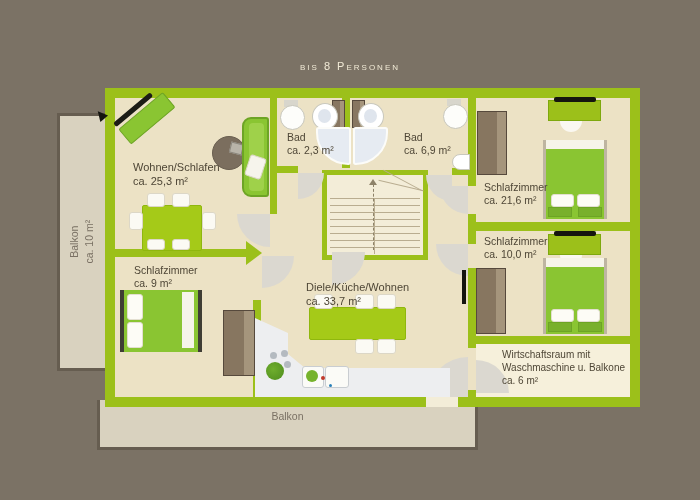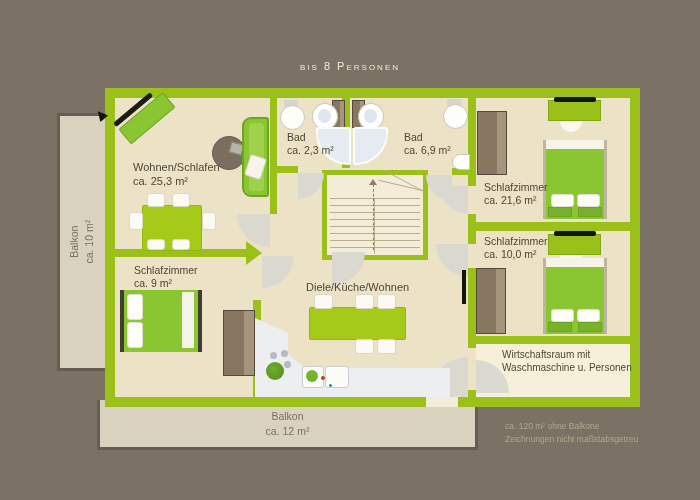--- a/index.html
+++ b/index.html
@@ -43,21 +43,20 @@
   <div class="abs" style="left:57px;top:113px;width:50px;height:258px;display:flex;align-items:center;justify-content:center;">
     <div class="balc-txt" style="transform:rotate(-90deg);white-space:nowrap;">
       <span>Balkon</span>
       <span>ca. 10 m²</span>
     </div>
   </div>
 
   <div class="abs" style="left:97px;top:400px;width:381px;height:50px;background:var(--balcony);border-left:3px solid var(--balcony-edge);border-right:3px solid var(--balcony-edge);border-bottom:3px solid var(--balcony-edge);box-sizing:border-box;"></div>
   <div class="abs balc-txt" style="left:97px;top:409px;width:381px;">
     <span>Balkon</span>
-    <span>ca. 12 m²</span>
   </div>
 
   <div class="plan"></div>
 
   <div class="wall" style="left:270px;top:98px;width:7px;height:116px;"></div>
   <div class="wall" style="left:342px;top:98px;width:8px;height:70px;"></div>
   <div class="wall" style="left:270px;top:166px;width:28px;height:7px;"></div>
   <div class="wall" style="left:452px;top:168px;width:24px;height:7px;"></div>
   <div class="wall" style="left:468px;top:98px;width:8px;height:88px;"></div>
   <div class="wall" style="left:468px;top:214px;width:8px;height:30px;"></div>
@@ -193,23 +192,21 @@
   <div class="label" style="left:484px;top:235px;font-size:10.5px;">
     <span>Schlafzimmer</span>
     <span>ca. 10,0 m²</span>
   </div>
   <div class="label" style="left:134px;top:264px;font-size:10.5px;">
     <span>Schlafzimmer</span>
     <span>ca. 9 m²</span>
   </div>
   <div class="label" style="left:278px;top:280px;margin-left:28px;">
     <span>Diele/Küche/Wohnen</span>
+    <span>ca. 33,7 m²</span>
   </div>
   <div class="label" style="left:502px;top:348px;width:132px;font-size:10px;line-height:1.3;">
-    <span style="display:inline;">Wirtschaftsraum mit Waschmaschine u. Personen</span>
-  </div>
-
-  <div class="foot">
-    <div>ca. 120 m² ohne Balkone</div>
-    <div>Zeichnungen nicht maßstabsgetreu</div>
-  </div>
+    <span style="display:inline;">Wirtschaftsraum mit Waschmaschine u. Balkone</span>
+    <span>ca. 6 m²</span>
+  </div>
+
 
 </div>
 
 </body></html>

